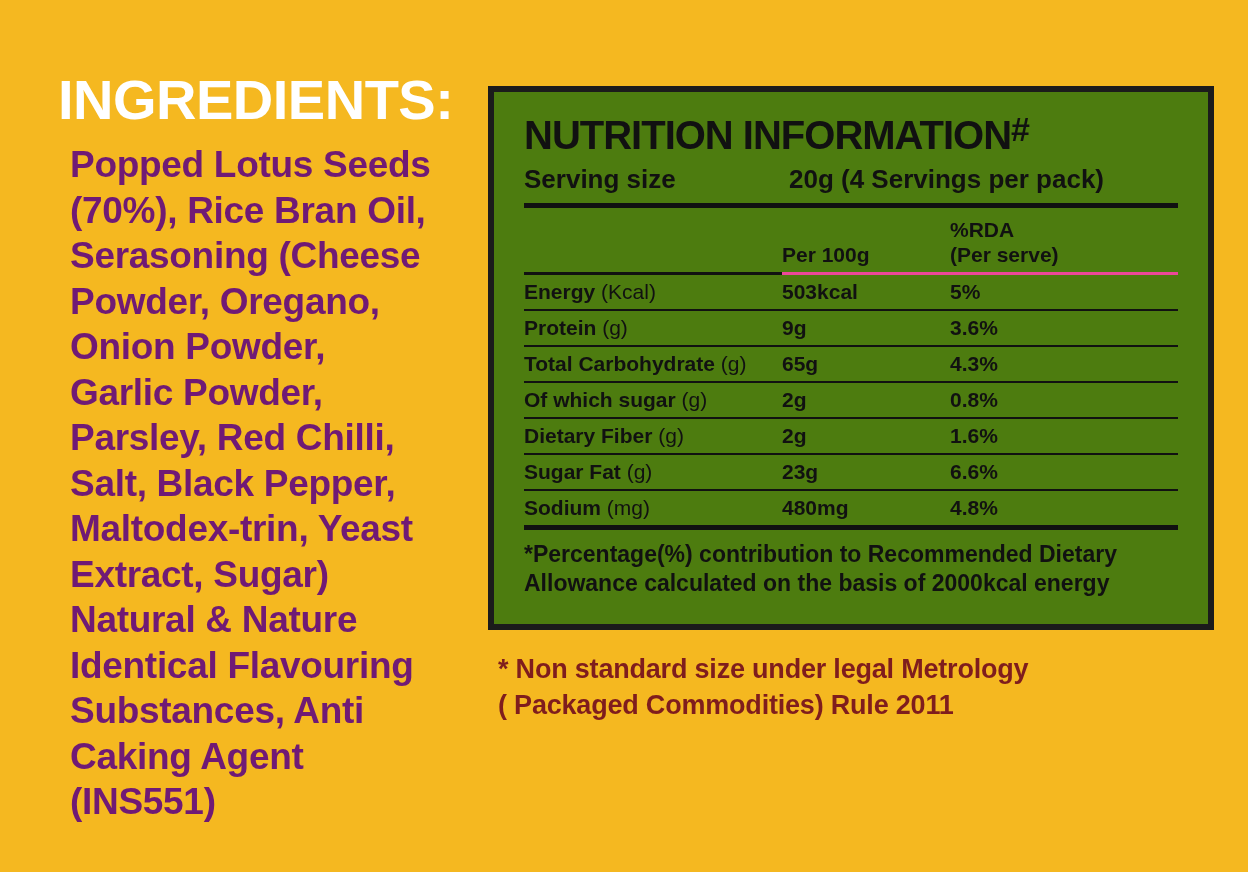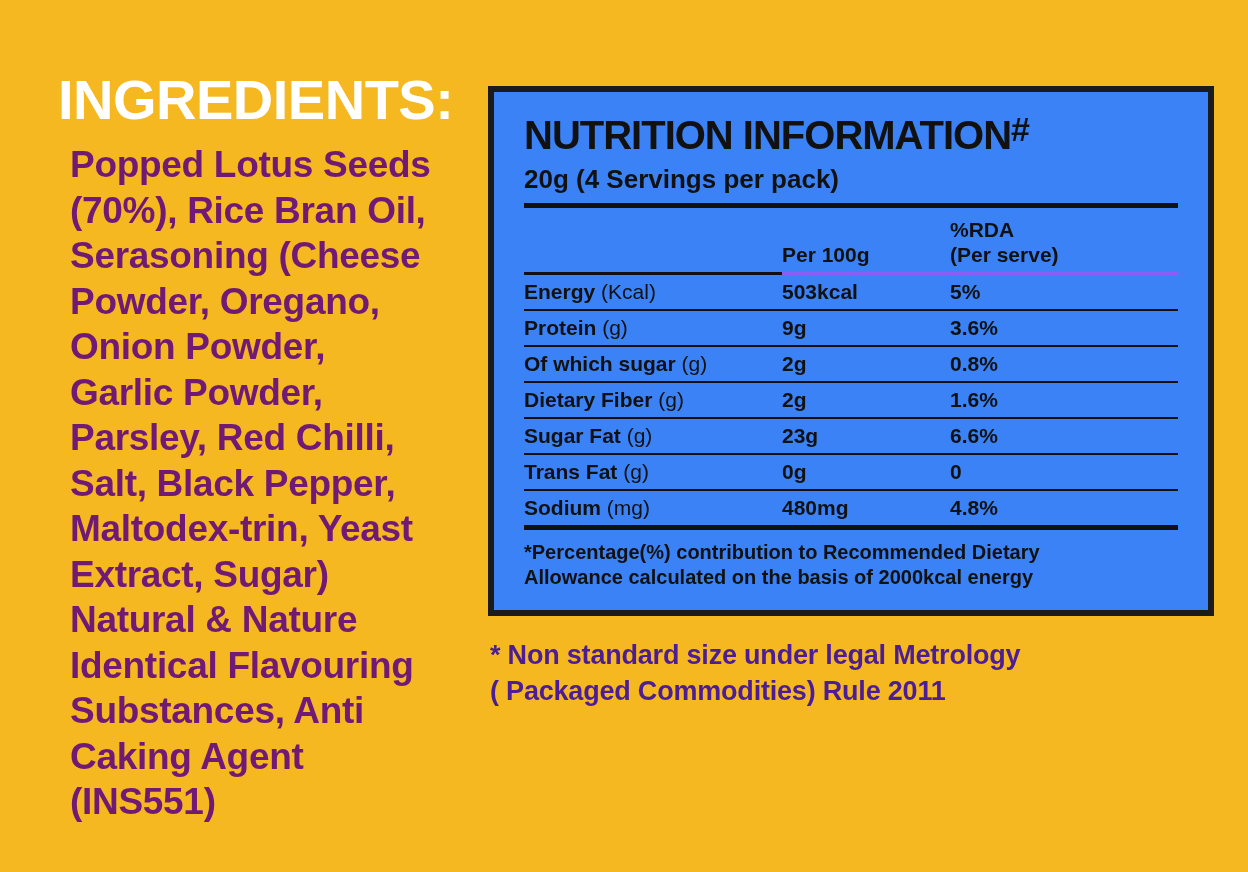--- a/index.html
+++ b/index.html
@@ -52,24 +52,24 @@
 
   
   .right-col {
     flex: 1;
     box-sizing: border-box;
     padding: 86px 36px 0 18px;
     position: relative;
   }
 
   .nutrition-box {
-    background: #3b82f6;
+    background: #4d7c0f;
     border: 6px solid #1b1b1b;
     box-sizing: border-box;
-    padding: 22px 30px 20px 30px;
+    padding: 22px 30px 26px 30px;
     width: 726px;
   }
 
   .nutrition-title {
     font-size: 40px;
     font-weight: bold;
     color: #111111;
     letter-spacing: -1px;
     line-height: 1.05;
     margin: 0 0 8px 0;
@@ -117,50 +117,50 @@
   }
   table.nutri .col-name  { width: 258px; font-weight: bold; }
   table.nutri .col-100g  { width: 168px; font-weight: bold; margin-left: 16px; }
   table.nutri .col-rda   { font-weight: bold; }
 
   .hdr-row td {
     font-weight: bold;
     font-size: 21px;
     line-height: 1.2;
     padding-bottom: 4px;
-    border-bottom: 3px solid #8b5cf6;
+    border-bottom: 3px solid #ec4899;
   }
   .hdr-row .col-name { border-bottom: 3px solid #111111; }
 
   .data-row td {
     border-bottom: 2px solid #111111;
   }
   .data-row.last td {
     border-bottom: 5px solid #111111;
   }
 
   .nut-name .unit {
     font-weight: normal;
   }
 
   .footnote {
-    font-size: 20px;
+    font-size: 23px;
     font-weight: bold;
     color: #111111;
     line-height: 1.25;
     padding-top: 10px;
   }
 
   .legal-note {
-    color: #4c1d95;
+    color: #7f1d1d;
     font-size: 27px;
     font-weight: bold;
     line-height: 1.32;
     margin-top: 22px;
-    margin-left: 2px;
+    margin-left: 10px;
     letter-spacing: -0.2px;
   }
 </style>
 </head>
 <body>
 
 <div class="page">
 
   <div class="left-col">
     <div class="ingredients-heading">INGREDIENTS:</div>
@@ -169,20 +169,21 @@
 
   <div class="right-col">
 
     <div class="nutrition-box">
 
       <div class="nutrition-title">
         <span>NUTRITION INFORMATION</span><span class="hash">#</span>
       </div>
 
       <div class="serving-row">
+        <div class="serving-label">Serving size</div>
         <div class="serving-value">20g (4 Servings per pack)</div>
       </div>
 
       <hr class="rule-thick">
 
       <table class="nutri">
         <tbody>
           <tr class="hdr-row">
             <td class="col-name">&nbsp;</td>
             <td class="col-100g">Per 100g</td>
@@ -197,45 +198,45 @@
             <td class="col-100g">503kcal</td>
             <td class="col-rda">5%</td>
           </tr>
 
           <tr class="data-row">
             <td class="col-name nut-name"><span>Protein </span><span class="unit">(g)</span></td>
             <td class="col-100g">9g</td>
             <td class="col-rda">3.6%</td>
           </tr>
 
+          <tr class="data-row">
+            <td class="col-name nut-name"><span>Total Carbohydrate </span><span class="unit">(g)</span></td>
+            <td class="col-100g">65g</td>
+            <td class="col-rda">4.3%</td>
+          </tr>
 
           <tr class="data-row">
             <td class="col-name nut-name"><span>Of which sugar </span><span class="unit">(g)</span></td>
             <td class="col-100g">2g</td>
             <td class="col-rda">0.8%</td>
           </tr>
 
           <tr class="data-row">
             <td class="col-name nut-name"><span>Dietary Fiber </span><span class="unit">(g)</span></td>
             <td class="col-100g">2g</td>
             <td class="col-rda">1.6%</td>
           </tr>
 
           <tr class="data-row">
             <td class="col-name nut-name"><span>Sugar Fat </span><span class="unit">(g)</span></td>
             <td class="col-100g">23g</td>
             <td class="col-rda">6.6%</td>
           </tr>
 
 
-          <tr class="data-row">
-            <td class="col-name nut-name"><span>Trans Fat </span><span class="unit">(g)</span></td>
-            <td class="col-100g">0g</td>
-            <td class="col-rda">0</td>
-          </tr>
 
           <tr class="data-row last">
             <td class="col-name nut-name"><span>Sodium </span><span class="unit">(mg)</span></td>
             <td class="col-100g">480mg</td>
             <td class="col-rda">4.8%</td>
           </tr>
         </tbody>
       </table>
 
       <div class="footnote">

